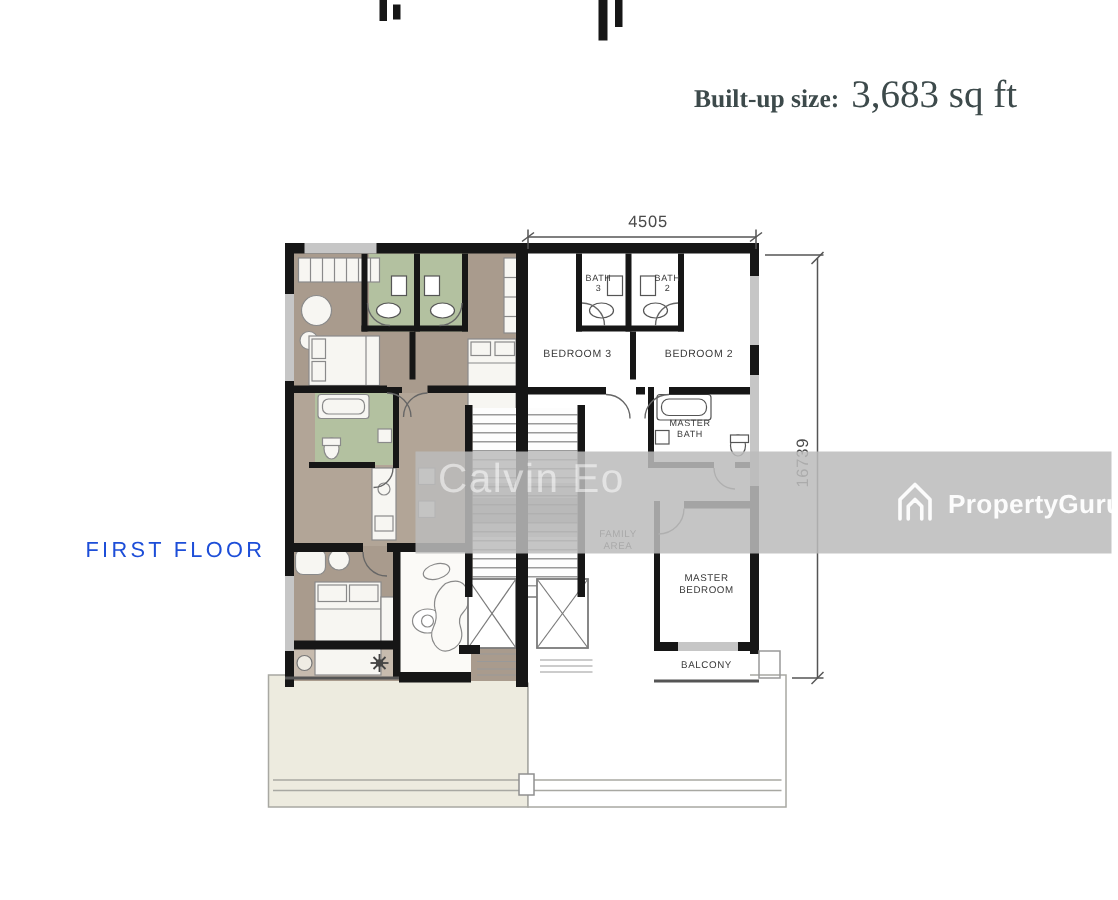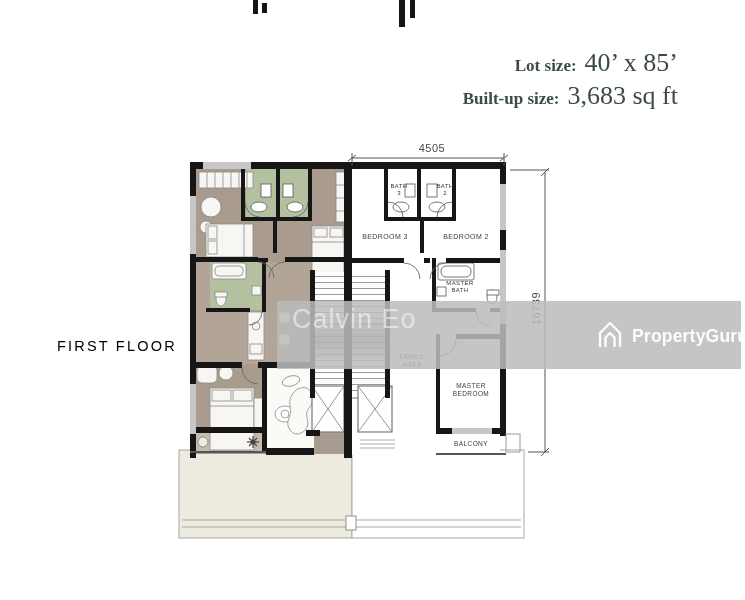--- a/index.html
+++ b/index.html
@@ -7,22 +7,22 @@
           font-family:"Liberation Sans",sans-serif;}
   .plan-svg{position:absolute;left:0;top:0;z-index:1;}
 
   
   .header{position:absolute;top:48px;right:67px;text-align:right;color:#3d4a4b;
           font-family:"Liberation Serif",serif;z-index:2;}
   .header .row{white-space:nowrap;line-height:30px;}
   .hdr-label{font-size:17px;font-weight:bold;}
   .hdr-value{font-size:26px;font-weight:400;margin-left:8px;}
 
-  .floor-label{position:absolute;left:57px;top:338px;font-size:14.5px;letter-spacing:2.2px;
-               color:#000000;z-index:2;}
+  .floor-label{position:absolute;left:57px;top:359px;font-size:14.5px;letter-spacing:2.2px;
+               color:#1d4ed8;z-index:2;}
 
   
   .room-label{position:absolute;color:#3a3a3a;text-align:center;letter-spacing:.4px;z-index:2;}
   .lbl-bath{font-size:6px;line-height:6.5px;width:30px;}
   .lbl-bedroom3{left:355px;top:233px;width:60px;font-size:7px;}
   .lbl-bedroom2{left:436px;top:233px;width:60px;font-size:7px;}
   .lbl-masterbath{left:444px;top:280px;width:32px;font-size:6px;line-height:6.5px;}
   .lbl-family{left:394px;top:353px;width:36px;font-size:6.5px;line-height:7.5px;}
   .lbl-masterbed{left:446px;top:382px;width:50px;font-size:6.5px;line-height:7.5px;}
   .lbl-balcony{left:446px;top:440px;width:50px;font-size:6.5px;}
@@ -254,23 +254,20 @@
       <line x1="545" y1="172" x2="545" y2="452"></line>
       <line x1="510" y1="170" x2="549" y2="170"></line>
       <line x1="528" y1="452" x2="549" y2="452"></line>
       <line x1="541" y1="176" x2="549" y2="168"></line>
       <line x1="541" y1="456" x2="549" y2="448"></line>
     </g>
   </svg>
 
   <div class="header">
     <div class="row">
-      <span class="hdr-label">Lot size:</span><span class="hdr-value">40’ x 85’</span>
-    </div>
-    <div class="row">
       <span class="hdr-label">Built-up size:</span><span class="hdr-value">3,683 sq ft</span>
     </div>
   </div>
 
   <div class="floor-label">FIRST FLOOR</div>
 
   <div class="dim-text dim-top">4505</div>
   <div class="dim-text dim-right">16739</div>
 
   <div class="room-label lbl-bath" style="left:384px;top:183px;">

